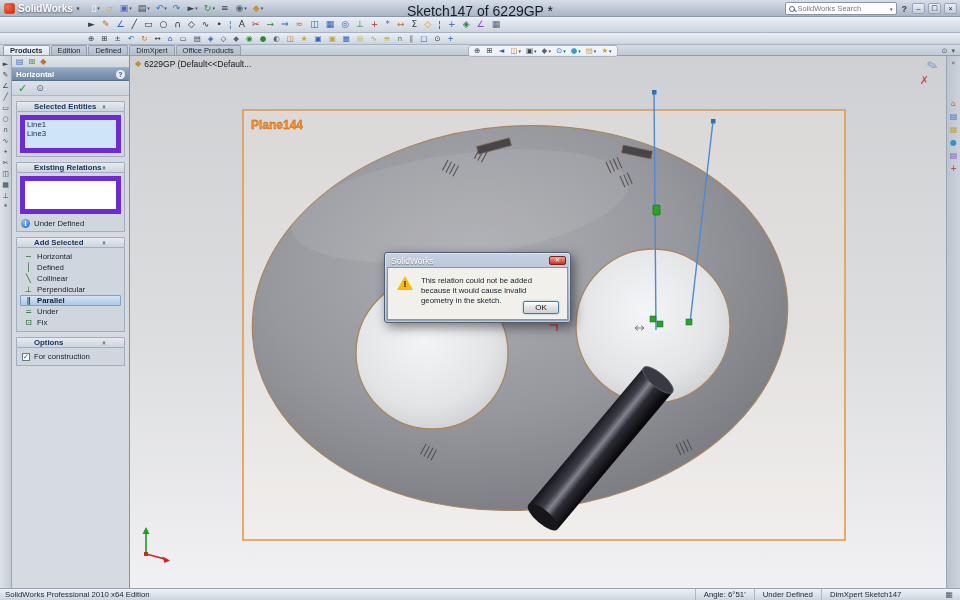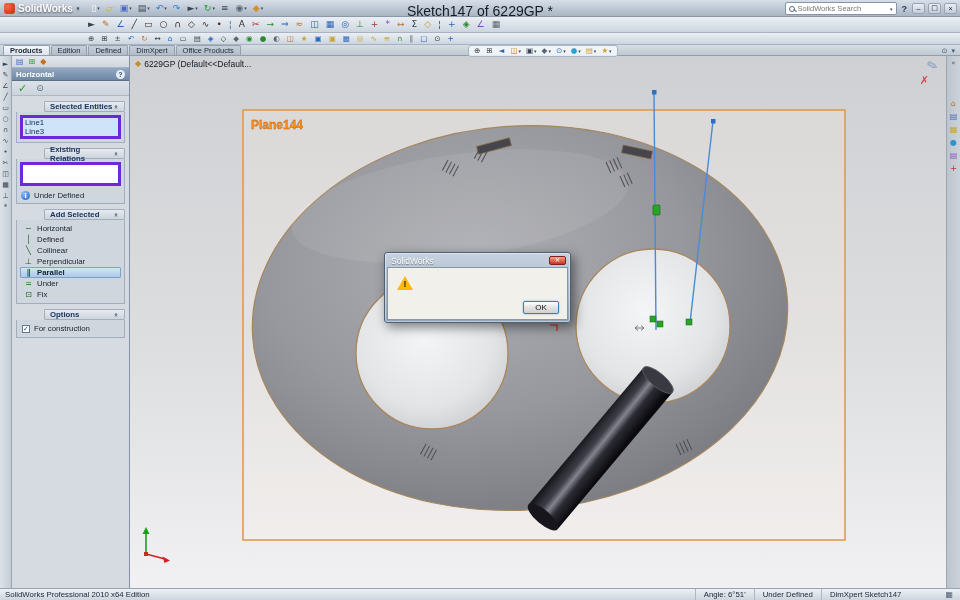--- a/index.html
+++ b/index.html
@@ -74,25 +74,25 @@
   .pm-title{height:13px;background:linear-gradient(#93a9c2,#6e87a4);display:flex;align-items:center;
     padding:0 4px;color:#fff;font-weight:bold;border-bottom:1px solid #5a7088;}
   .pm-title .q{margin-left:auto;width:9px;height:9px;border-radius:50%;background:#e8eef6;color:#33506e;
     font-size:7px;display:flex;align-items:center;justify-content:center;font-weight:bold;}
   .pm-actions{height:15px;display:flex;align-items:center;gap:9px;padding:0 6px;
     background:linear-gradient(#dde2e8,#ccd3db);border-bottom:1px solid #b0bac6;}
   .pm-ok{color:#1f9a1f;font-size:11px;font-weight:bold;font-family:"DejaVu Sans",sans-serif;}
   .pm-pin{color:#54646f;font-size:9px;font-family:"DejaVu Sans",sans-serif;}
   .pm-section{margin:5px 4px 0;}
   .sec-head{height:11px;background:linear-gradient(#e7ebf0,#ccd4dd);border:1px solid #a2aebc;
-    display:flex;align-items:center;padding:0 5px;color:#1a3560;font-weight:bold;border-radius:1px;margin-left:28px;}
+    display:flex;align-items:center;padding:0 17px;color:#1a3560;font-weight:bold;border-radius:1px;}
   .sec-head .chev{margin-left:auto;display:inline-block;transform:rotate(-90deg);font-size:7px;color:#44566c;
     font-family:"DejaVu Sans",sans-serif;}
   .sec-body{border:1px solid #a2aebc;border-top:none;background:#cfd6de;padding:3px;}
-  .listbox{background:#fff;border:3px solid #6d28d9;height:24px;overflow:hidden;}
+  .listbox{background:#fff;border:5px solid #6d28d9;height:38px;overflow:hidden;}
   .listbox.sel{background:#cfe4f8;}
   .li-item{padding:0 2px;height:9px;line-height:9px;color:#0c2a50;}
   .under-def{display:flex;align-items:center;gap:4px;margin-top:5px;padding:0 1px;}
   .info-dot{width:9px;height:9px;border-radius:50%;background:radial-gradient(circle at 35% 30%,#8cc0ff,#1a5ec4);
     color:#fff;font-size:6.5px;font-weight:bold;display:flex;align-items:center;justify-content:center;
     font-family:"DejaVu Sans",sans-serif;}
   .rel-row{display:flex;align-items:center;gap:4px;height:11px;padding:0 3px;border:1px solid transparent;}
   .rel-row.active{background:linear-gradient(#d4e4f4,#abc9e8);border-color:#7fa2cc;border-radius:1px;font-weight:bold;}
   .rel-icon{width:9px;text-align:center;color:#17641f;font-size:8px;font-family:"DejaVu Sans",sans-serif;}
   .opt-row{display:flex;align-items:center;gap:4px;height:11px;padding:0 2px;}
@@ -802,20 +802,21 @@
   <div class="dialog">
     <div class="dlg-title">
       <span class="dlg-title-text">SolidWorks</span>
       <span class="dlg-close">×</span>
     </div>
     <div class="dlg-inner">
       <span class="warn">
         <span class="warn-tri"></span>
         <span class="warn-ex">!</span>
       </span>
+      <div class="dlg-msg">This relation could not be added because it would cause invalid geometry in the sketch.</div>
       <button class="dlg-ok">OK</button>
     </div>
   </div>
 
   <div class="statusbar">
     <span class="sb-left">SolidWorks Professional 2010 x64 Edition</span>
     <div class="sb-right">
       <span class="sb-field">Angle: 6°51'</span>
       <span class="sb-field">Under Defined</span>
       <span class="sb-field">DimXpert Sketch147</span>

